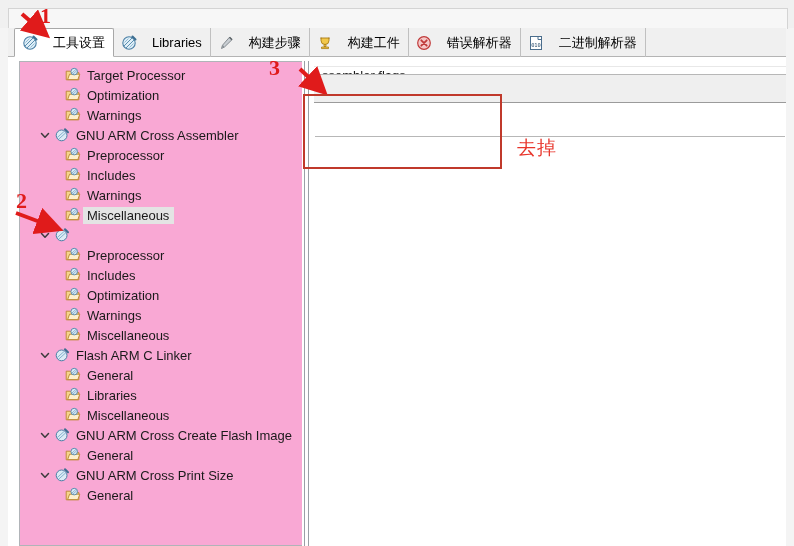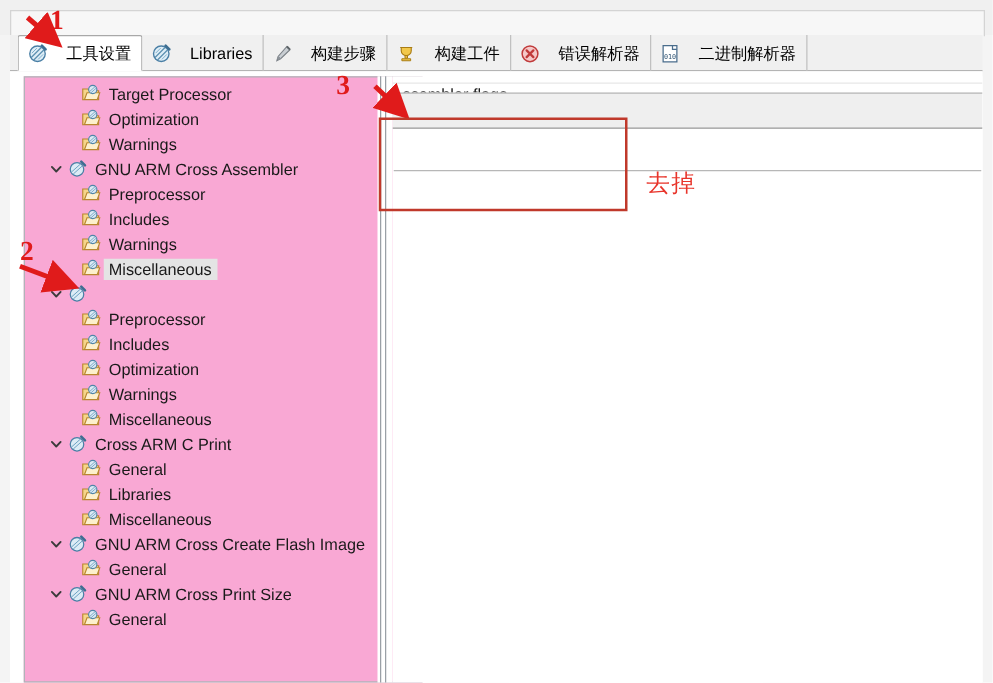--- a/index.html
+++ b/index.html
@@ -445,21 +445,21 @@
             <span class="twisty">
               <svg width="14" height="14" viewBox="0 0 14 14">
                 <path d="M3.5 5.5 L7 9.2 L10.5 5.5" fill="none" stroke="#3c3c3c" stroke-width="1.5" stroke-linecap="round" stroke-linejoin="round"></path>
               </svg>
             </span>
             <span class="ico"><svg width="16" height="16" viewBox="0 0 16 16">
                 <circle cx="7.6" cy="8.4" r="5.4" fill="#dcebf5" stroke="#4a7fa5" stroke-width="1"></circle>
                 <path d="M3.2 10.6 L10.4 4.2 M4.6 12.2 L12 5.6" stroke="#6ea3c3" stroke-width="0.8"></path>
                 <path d="M11 2.3 L14 5.3" stroke="#3d6e91" stroke-width="2" stroke-linecap="round"></path>
               </svg></span>
-            <span class="tname">Cross ARM C Print</span>
+            <span class="tname">Flash ARM C Linker</span>
           </div>
           <div class="tree-row lvl2">
             <span class="ico"><svg width="16" height="16" viewBox="0 0 16 16">
                 <path d="M1.2 12.8 V4.2 h4.2 l1.3 1.4 h7.2 v7.2 z" fill="#f6d58a" stroke="#b9862f" stroke-width="0.9"></path>
                 <path d="M2.6 12.6 L4.6 7.2 h10.2 l-2 5.4 z" fill="#fdf0cd" stroke="#b9862f" stroke-width="0.9"></path>
                 <circle cx="9.2" cy="4.6" r="3.3" fill="#dceaf4" stroke="#4f85a8" stroke-width="0.9"></circle>
                 <path d="M6.6 6.3 L11.2 2.2 M7.6 7.4 L12.2 3.3" stroke="#6fa2c1" stroke-width="0.7"></path>
               </svg></span>
             <span class="tname">General</span>
           </div>

